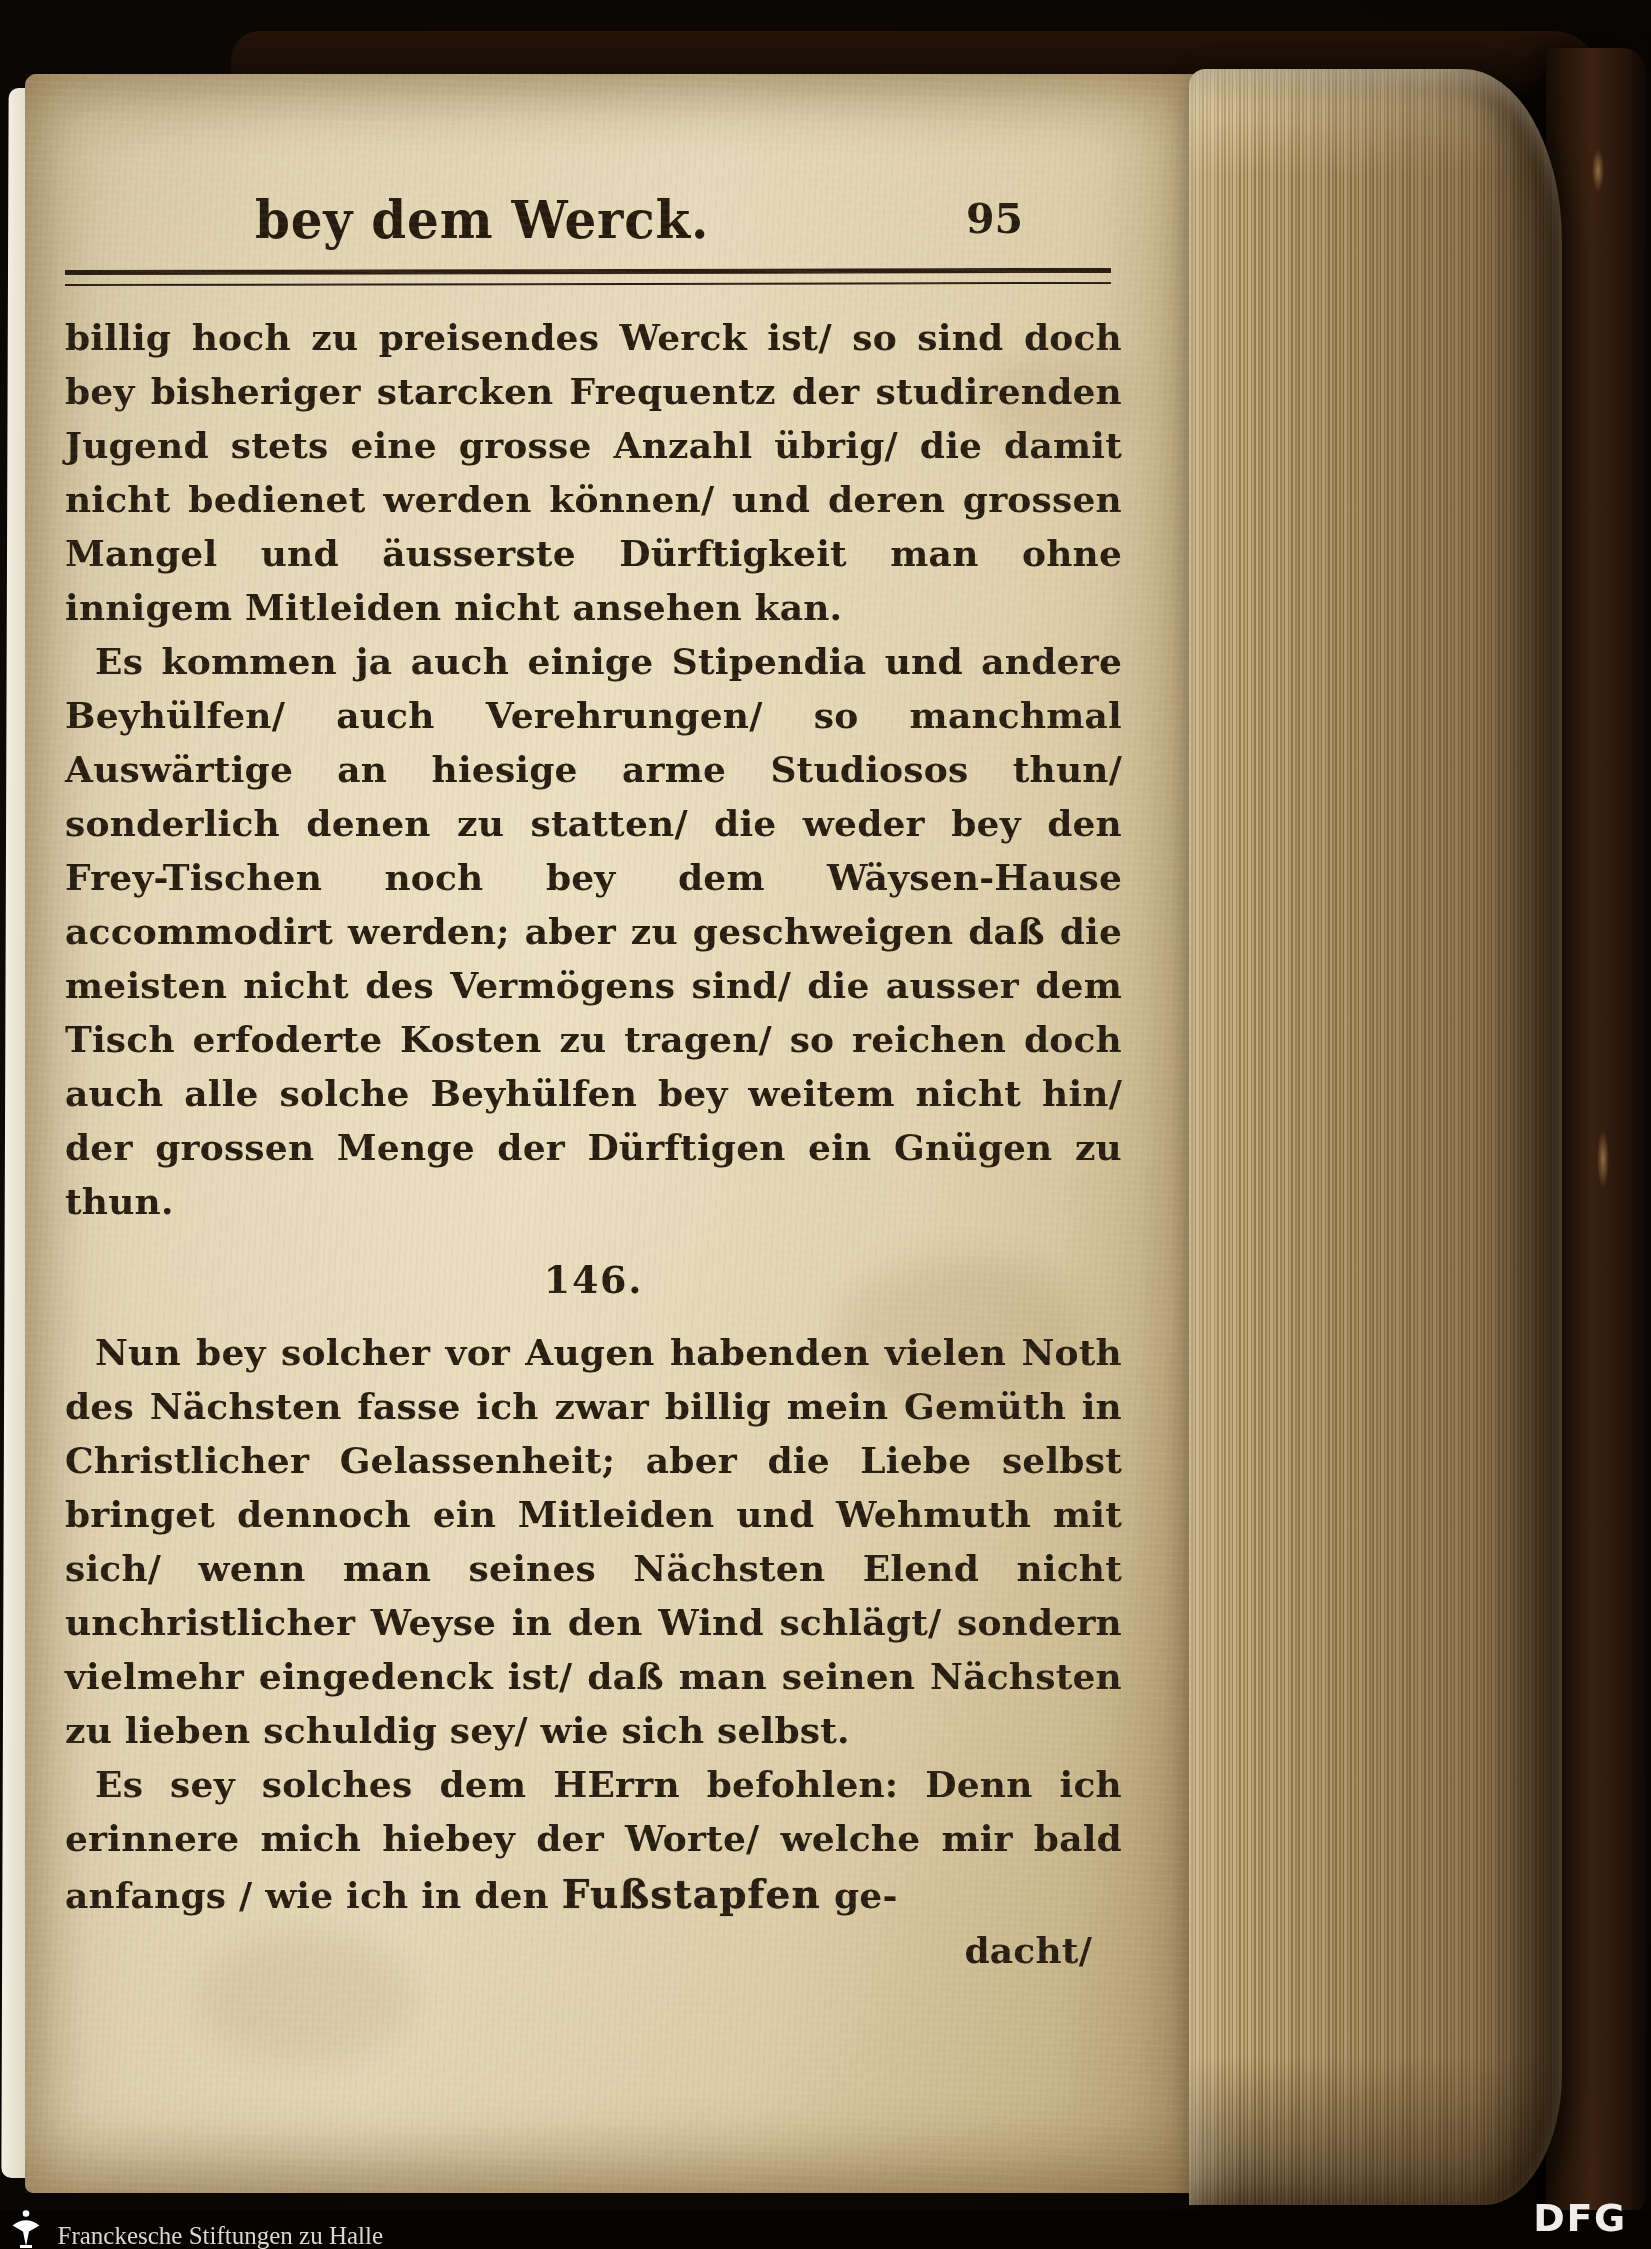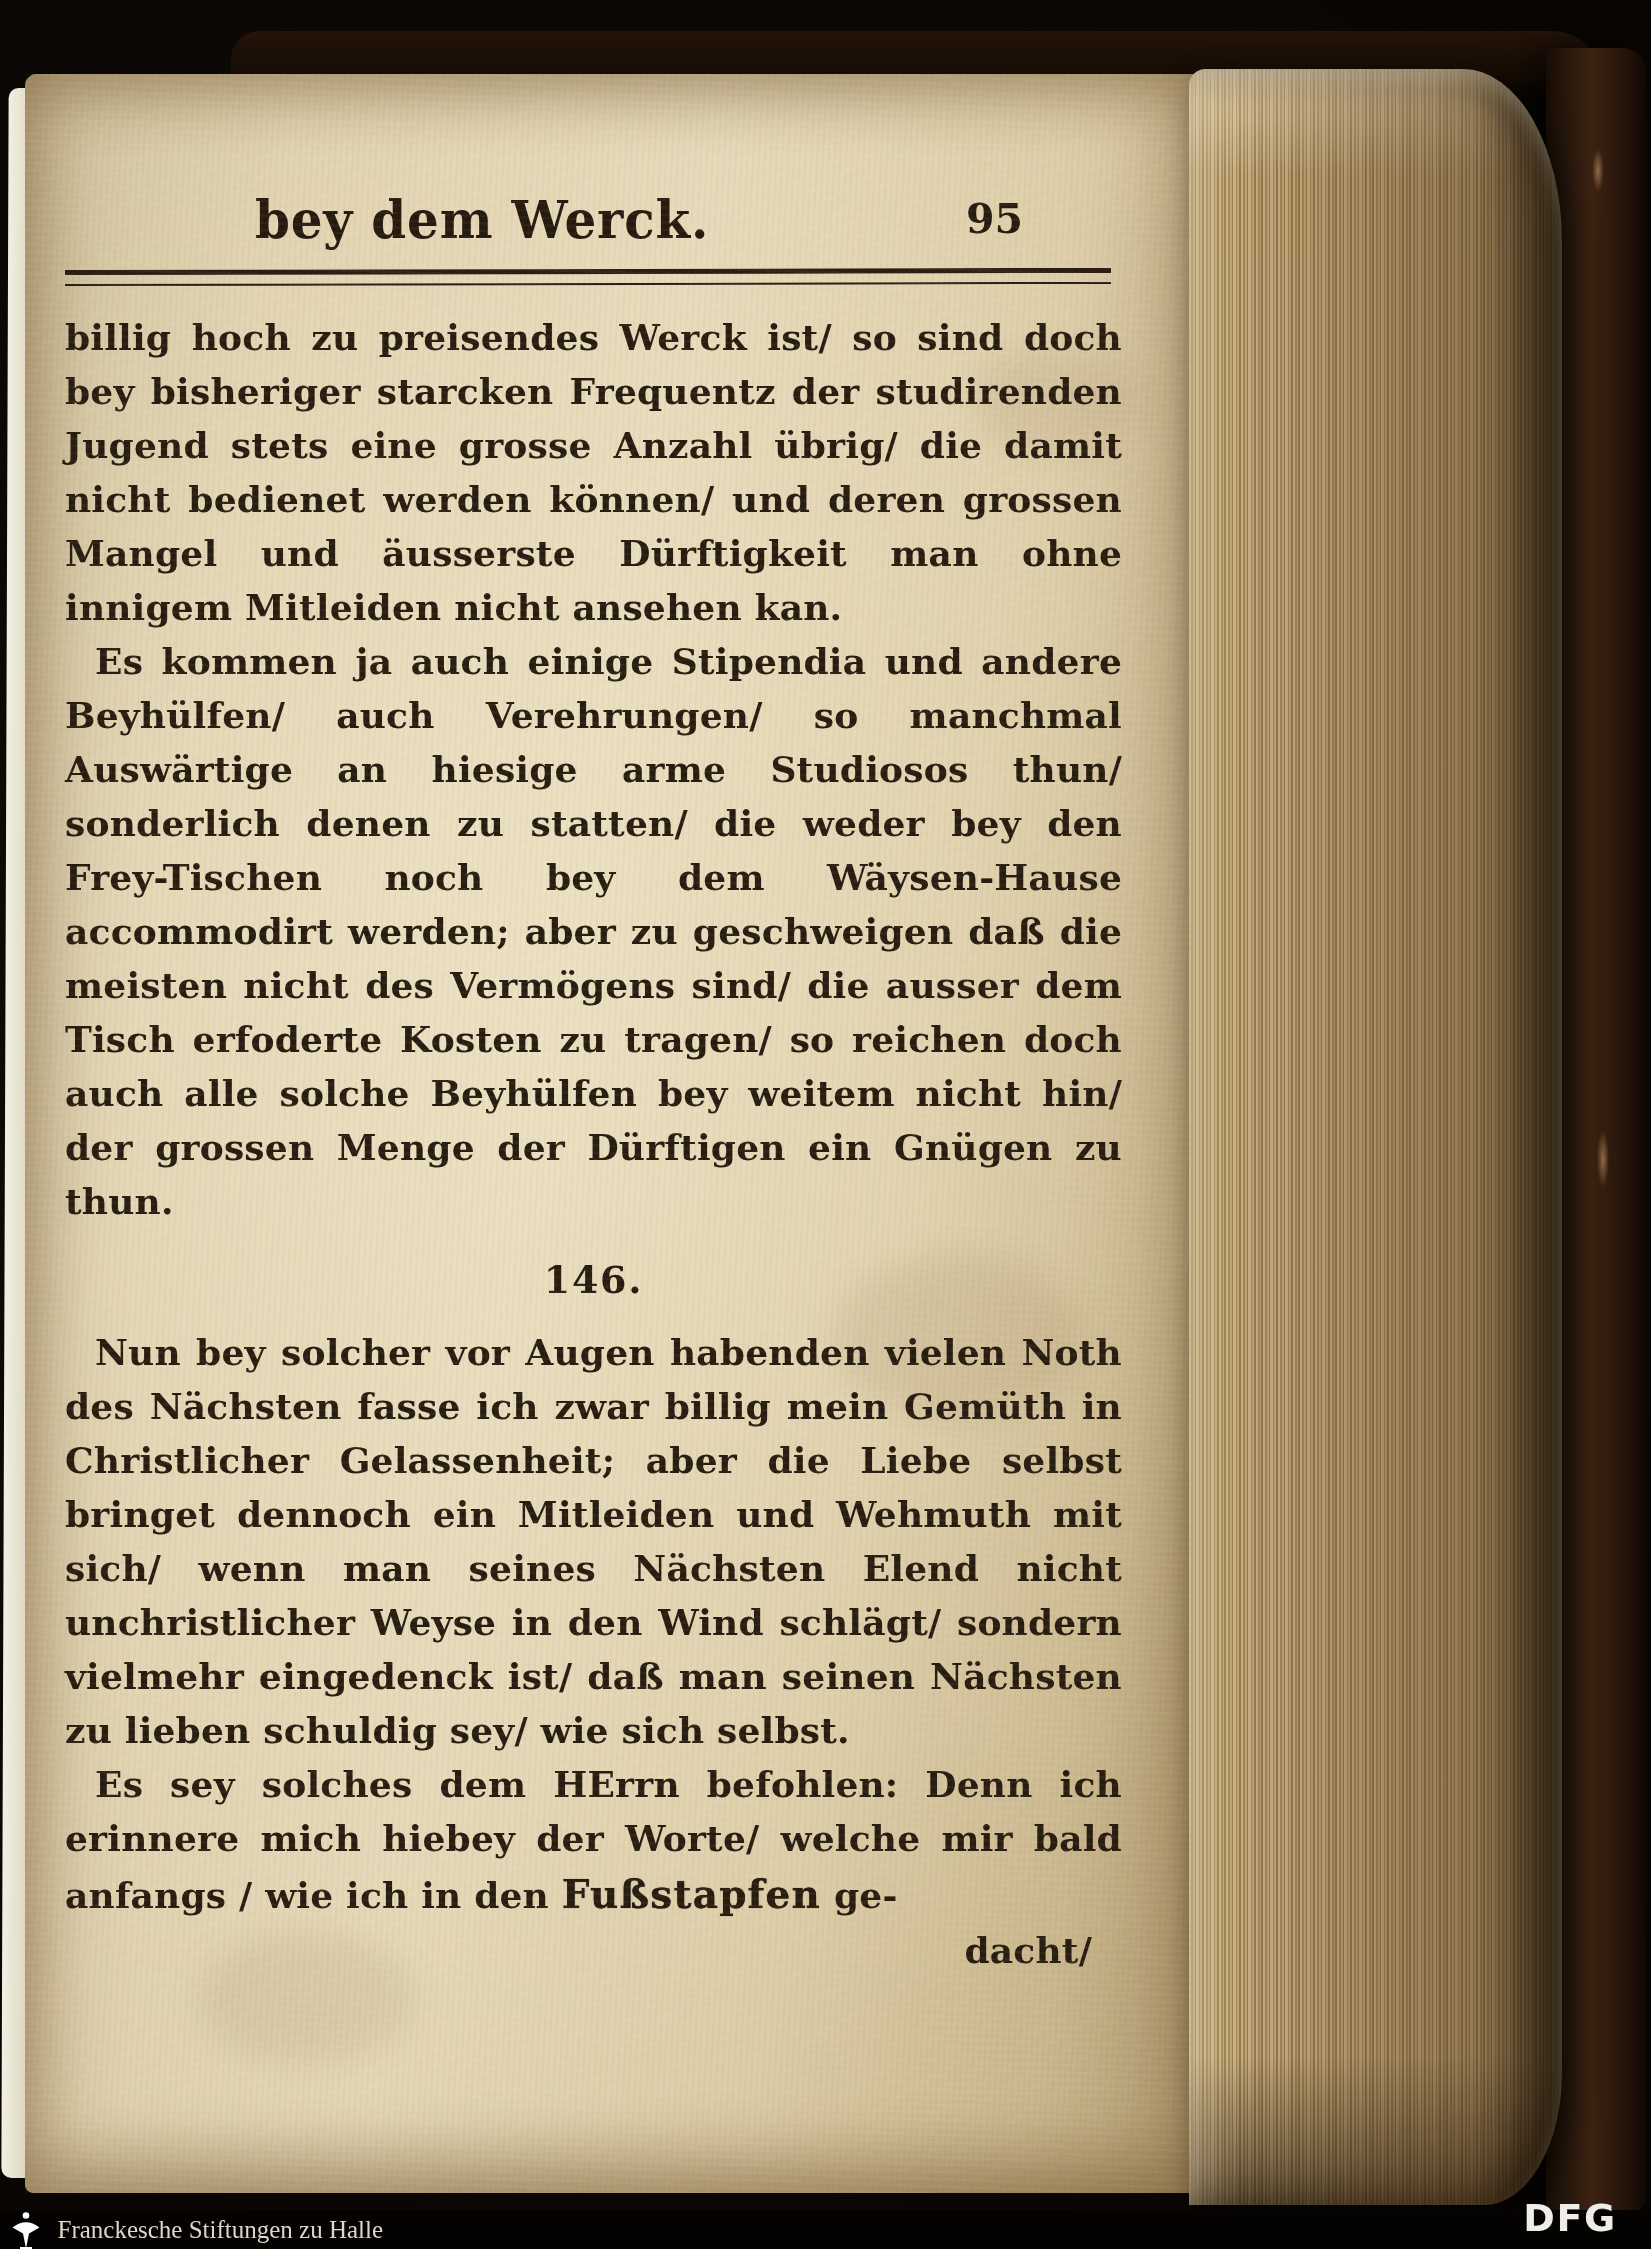--- a/index.html
+++ b/index.html
@@ -90,26 +90,26 @@
   }
   .body p { margin:0; }
   .body p.indent { text-indent:30px; }
   .section-no { text-align:center; font-size:38px; font-weight:700; margin:23px 0 16.5px; letter-spacing:1.7px; }
   .bold-word { letter-spacing:1.2px; font-size:39px; text-shadow:0 0 0.8px currentColor; }
   .catchword-line { text-align:right; padding-right:30px; font-weight:700; }
 
   
   .footer {
     position:absolute; left:0; bottom:0; width:1652px; height:40px;
-    background:#040302; display:flex; align-items:center;
+    background:#040302; display:flex; align-items:flex-end;
   }
   .f-logo { width:36px; height:43px; margin-left:8.3px; flex:0 0 auto; }
   .f-text { margin-left:13.2px; font-family:"Liberation Serif",serif; font-size:25px; color:#ddd8cc; }
   .dfg {
-    position:absolute; right:35px; bottom:10px;
+    position:absolute; right:25px; bottom:10px;
     font-family:"DejaVu Sans","Liberation Sans",sans-serif; font-weight:700;
     font-size:38px; color:#efede9; letter-spacing:1.7px;
   }
 </style>
 </head>
 <body>
 
 <div class="scene">
 
   <div class="cover-top"></div>

